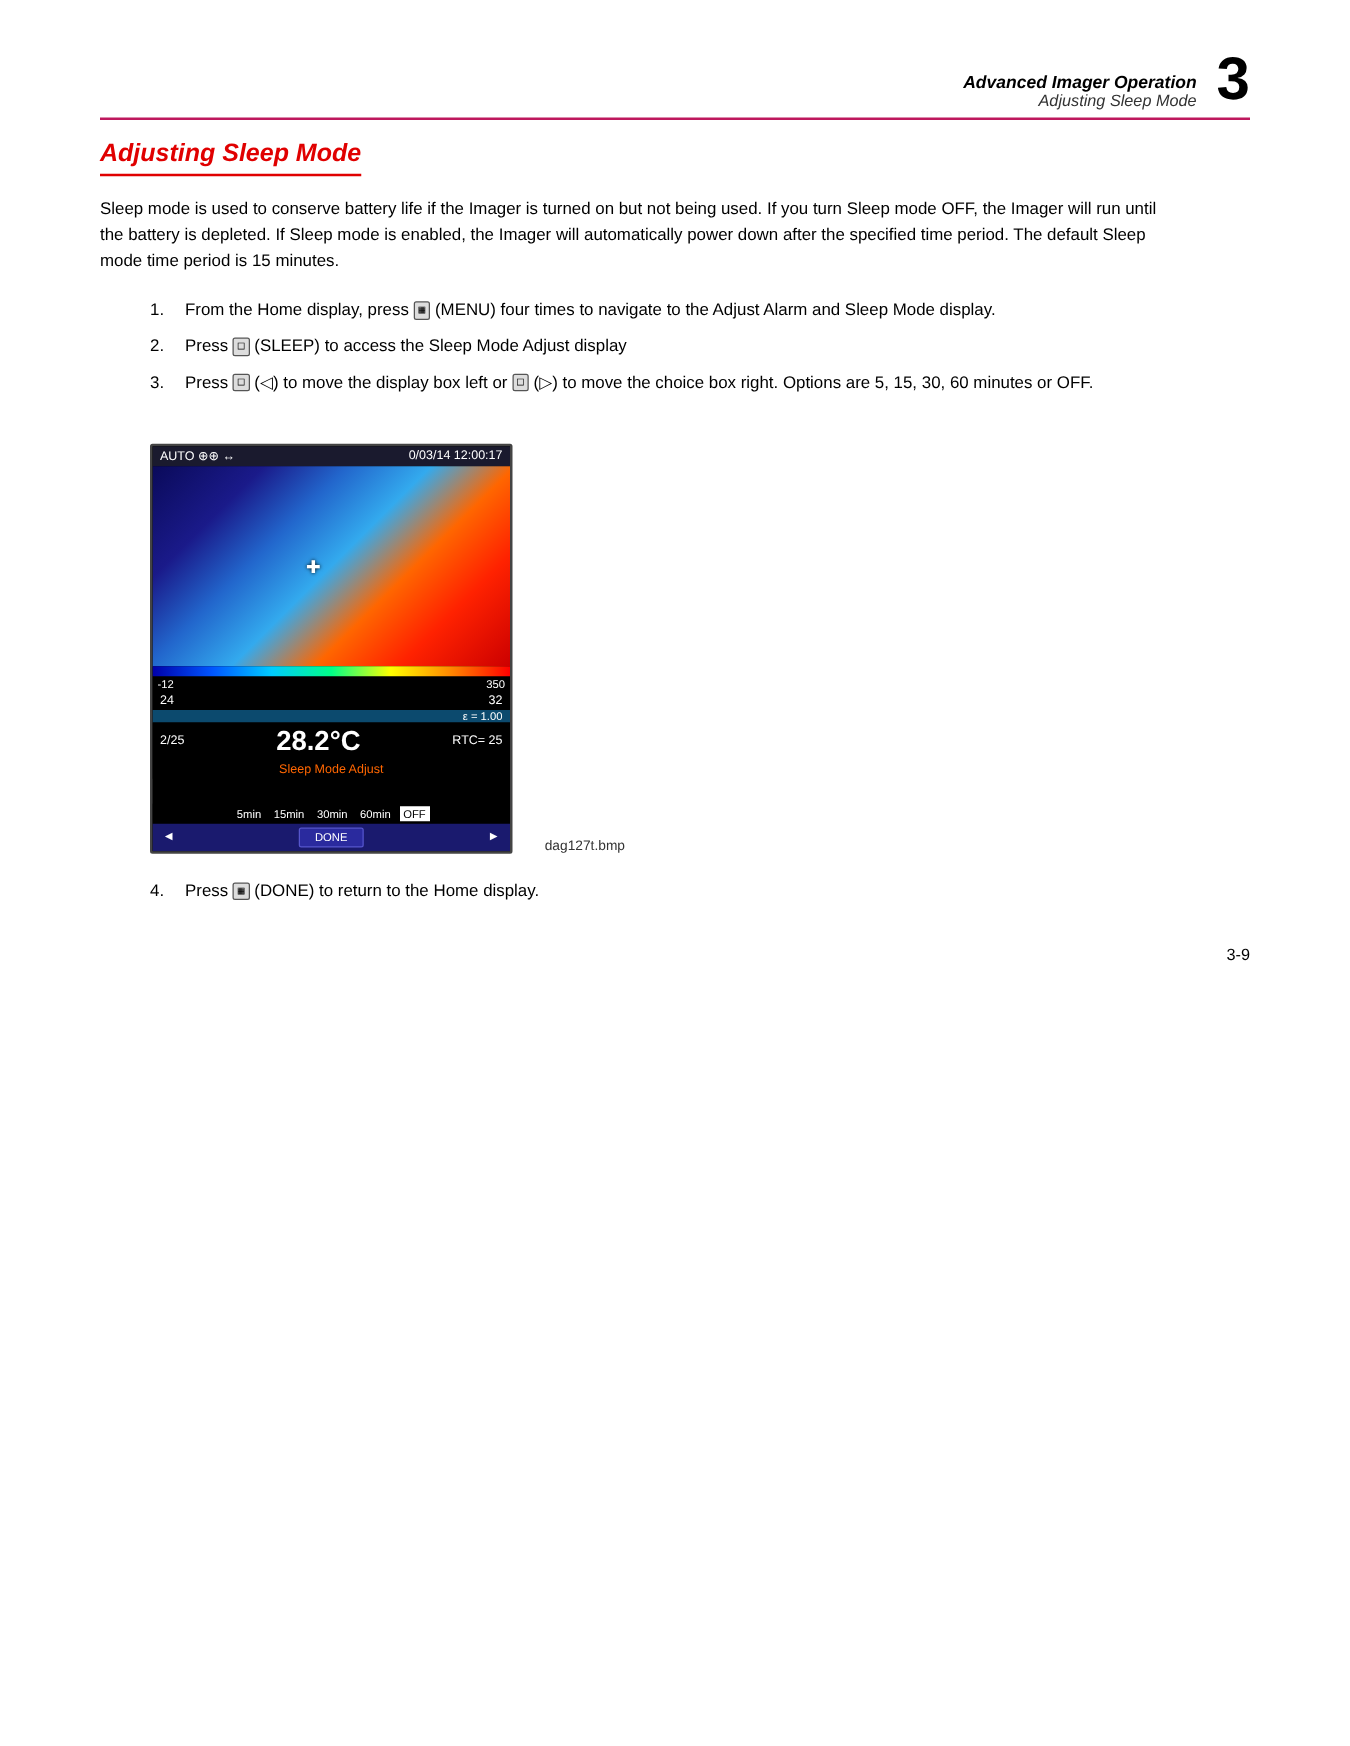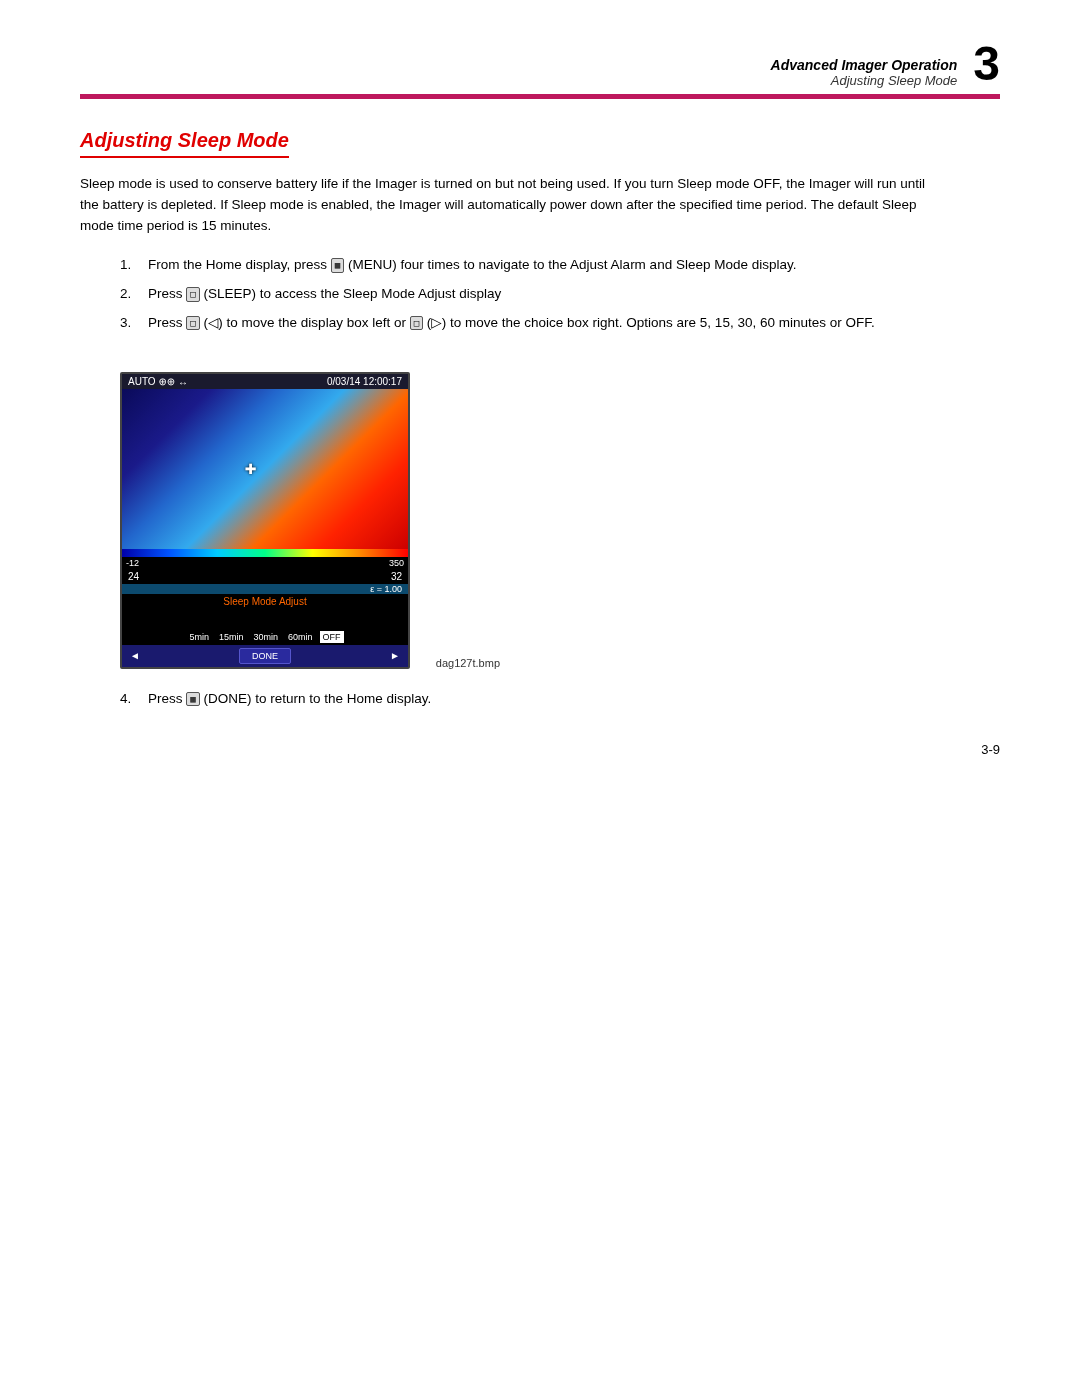--- a/index.html
+++ b/index.html
@@ -16,23 +16,23 @@
     .page-container {
       padding: 40px 80px 60px 80px;
       position: relative;
     }
 
     
     .header {
       display: flex;
       justify-content: flex-end;
       align-items: flex-start;
-      border-bottom: 5px solid #be185d;
+      border-bottom: 2px solid #be185d;
       padding-bottom: 6px;
-      margin-bottom: 30px;
+      margin-bottom: 16px;
     }
     .header-right {
       text-align: right;
     }
     .header-title-bold {
       font-weight: bold;
       font-style: italic;
       font-size: 14px;
     }
     .header-subtitle {
@@ -336,20 +336,25 @@
         <span>350</span>
       </div>
 
       <div class="screen-data-row">
         <span>24</span>
         <span>32</span>
       </div>
 
       <div class="epsilon-row">ε = 1.00</div>
 
+      <div class="screen-data-row">
+        <span>2/25</span>
+        <span class="big-temp">28.2°C</span>
+        <span>RTC=   25</span>
+      </div>
 
       <div class="sleep-label-row">Sleep Mode Adjust</div>
 
       <div class="sleep-options-row">
         <span class="sleep-option">5min</span>
         <span class="sleep-option">15min</span>
         <span class="sleep-option">30min</span>
         <span class="sleep-option">60min</span>
         <span class="sleep-option-active">OFF</span>
       </div>

